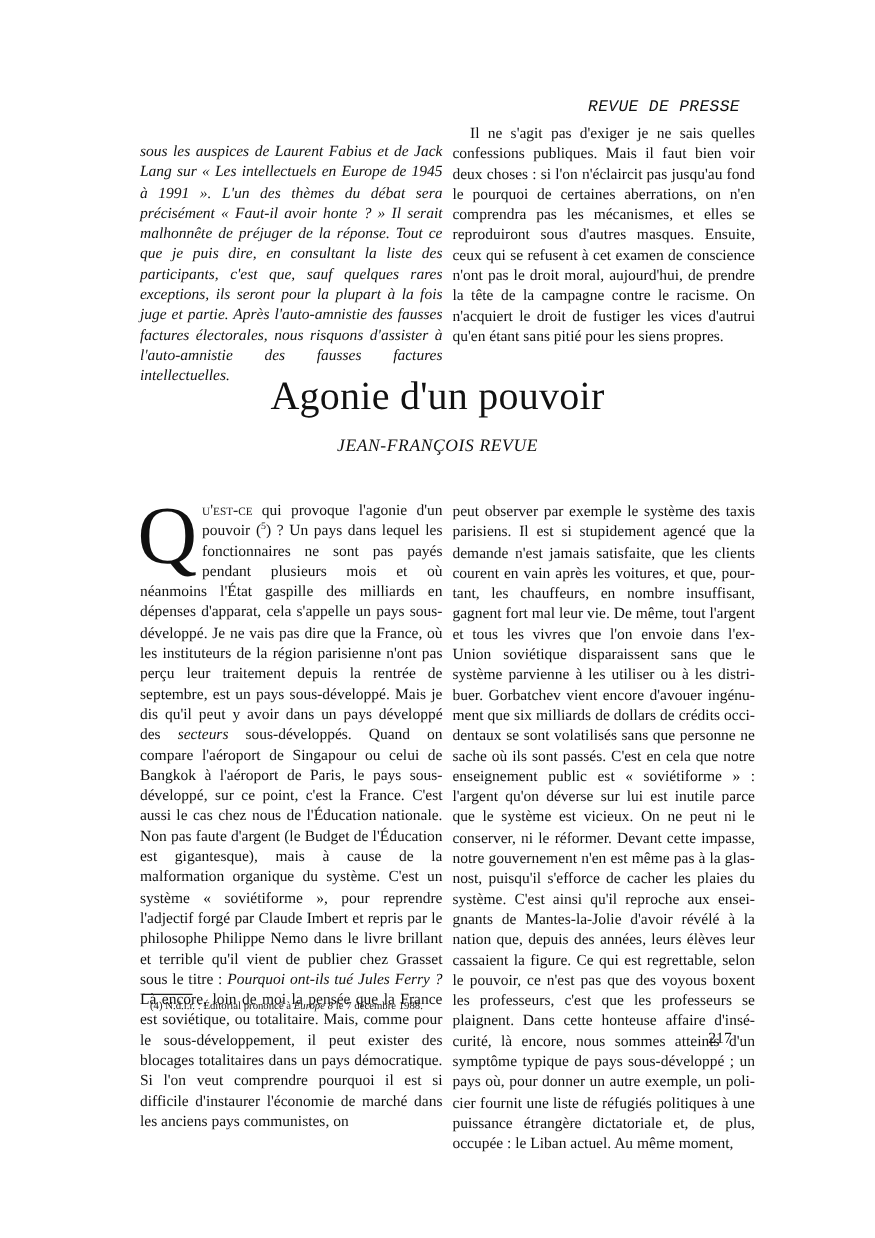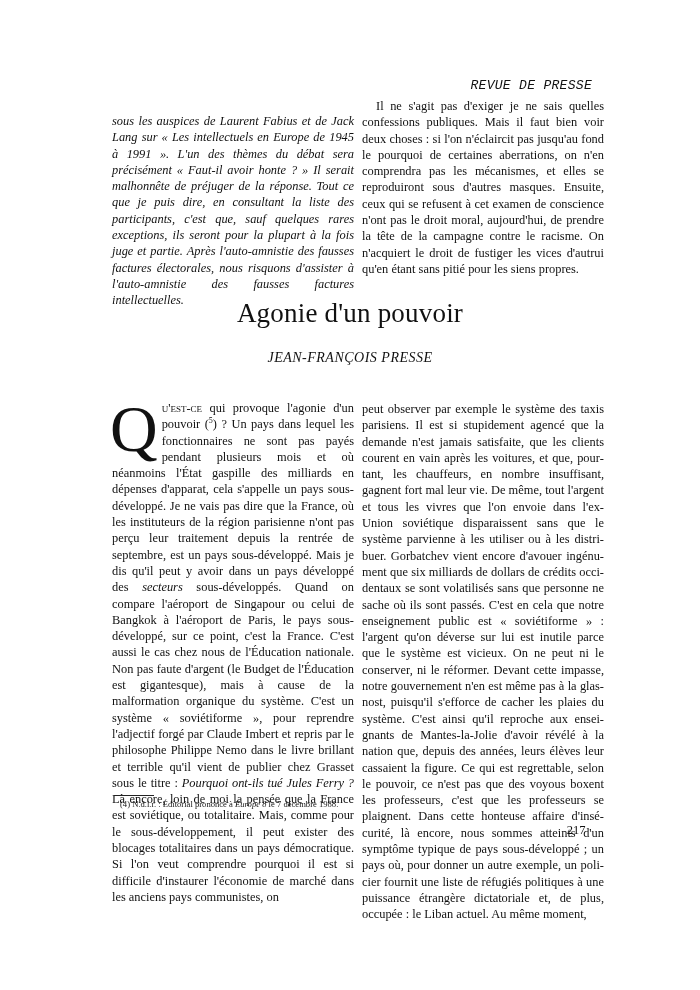--- a/index.html
+++ b/index.html
@@ -16,21 +16,21 @@
       position: absolute; width: 242px;
       font-size: 12.4px; line-height: 16.3px; text-align: justify;
       hyphens: manual;
     }
     .col p { margin: 0; }
     .col p.indent { text-indent: 14px; }
     #top-left { left: 112px; top: 113px; font-style: italic; }
     #top-right { left: 362px; top: 98px; }
     .title {
       position: absolute; left: 0; width: 700px; top: 298px;
-      text-align: center; font-size: 27px; letter-spacing: 0.2px;
+      text-align: center; font-size: 32px; letter-spacing: 0.2px;
     }
     .author {
       position: absolute; left: 0; width: 700px; top: 350px;
       text-align: center; font-style: italic; font-size: 14px; letter-spacing: 0.5px;
     }
     #body-left { left: 112px; top: 400px; }
     #body-right { left: 362px; top: 401px; }
     .dropcap {
       float: left; font-size: 66px; line-height: 50px; margin: 2px 4px 0 -2px;
       padding-top: 2px;
@@ -56,21 +56,21 @@
 
 <div class="col" id="top-left">
   <p>sous les auspices de Laurent Fabius et de Jack Lang sur « Les intellectuels en Europe de 1945 à 1991 ». L'un des thèmes du débat sera précisé­ment « Faut-il avoir honte ? » Il serait malhon­nête de préjuger de la réponse. Tout ce que je puis dire, en consultant la liste des participants, c'est que, sauf quelques rares exceptions, ils seront pour la plupart à la fois juge et partie. Après l'auto-amnistie des fausses factures élec­torales, nous risquons d'assister à l'auto-amnis­tie des fausses factures intellectuelles.</p>
 </div>
 
 <div class="col" id="top-right">
   <p class="indent">Il ne s'agit pas d'exiger je ne sais quelles confessions publiques. Mais il faut bien voir deux choses : si l'on n'éclaircit pas jusqu'au fond le pourquoi de certaines aberrations, on n'en comprendra pas les mécanismes, et elles se reproduiront sous d'autres masques. Ensuite, ceux qui se refusent à cet examen de conscience n'ont pas le droit moral, aujourd'hui, de prendre la tête de la campagne contre le racisme. On n'acquiert le droit de fustiger les vices d'autrui qu'en étant sans pitié pour les siens propres.</p>
 </div>
 
 <div class="title">Agonie d'un pouvoir</div>
-<div class="author">JEAN-FRANÇOIS PRESSE</div>
+<div class="author">JEAN-FRANÇOIS REVUE</div>
 
 <div class="col" id="body-left">
   <p>
     <span class="dropcap">Q</span><span class="smallcaps">u'est-ce</span><span> qui provoque l'agonie d'un pou­voir (</span><sup>5</sup><span>) ? Un pays dans lequel les fonc­tionnaires ne sont pas payés pendant plusieurs mois et où néanmoins l'État gaspille des milliards en dépenses d'apparat, cela s'appelle un pays sous-développé. Je ne vais pas dire que la France, où les instituteurs de la région parisienne n'ont pas perçu leur traite­ment depuis la rentrée de septembre, est un pays sous-développé. Mais je dis qu'il peut y avoir dans un pays développé des </span><em>secteurs</em><span> sous-développés. Quand on compare l'aéroport de Singapour ou celui de Bangkok à l'aéroport de Paris, le pays sous-développé, sur ce point, c'est la France. C'est aussi le cas chez nous de l'Édu­cation nationale. Non pas faute d'argent (le Budget de l'Éducation est gigantesque), mais à cause de la malformation organique du système. C'est un système « soviétiforme », pour reprendre l'adjectif forgé par Claude Imbert et repris par le philosophe Philippe Nemo dans le livre brillant et terrible qu'il vient de publier chez Grasset sous le titre : </span><em>Pourquoi ont-ils tué Jules Ferry ?</em><span> Là encore, loin de moi la pensée que la France est soviétique, ou totalitaire. Mais, comme pour le sous-développement, il peut exister des blocages totalitaires dans un pays démocratique. Si l'on veut comprendre pour­quoi il est si difficile d'instaurer l'économie de marché dans les anciens pays communistes, on</span>
   </p>
 </div>
 
 <div class="col" id="body-right">
   <p>peut observer par exemple le système des taxis parisiens. Il est si stupidement agencé que la demande n'est jamais satisfaite, que les clients courent en vain après les voitures, et que, pour­tant, les chauffeurs, en nombre insuffisant, gagnent fort mal leur vie. De même, tout l'argent et tous les vivres que l'on envoie dans l'ex-Union soviétique disparaissent sans que le système parvienne à les utiliser ou à les distri­buer. Gorbatchev vient encore d'avouer ingénu­ment que six milliards de dollars de crédits occi­dentaux se sont volatilisés sans que personne ne sache où ils sont passés. C'est en cela que notre enseignement public est « soviétiforme » : l'argent qu'on déverse sur lui est inutile parce que le système est vicieux. On ne peut ni le conserver, ni le réformer. Devant cette impasse, notre gouvernement n'en est même pas à la glas­nost, puisqu'il s'efforce de cacher les plaies du système. C'est ainsi qu'il reproche aux ensei­gnants de Mantes-la-Jolie d'avoir révélé à la nation que, depuis des années, leurs élèves leur cassaient la figure. Ce qui est regrettable, selon le pouvoir, ce n'est pas que des voyous boxent les professeurs, c'est que les professeurs se plaignent. Dans cette honteuse affaire d'insé­curité, là encore, nous sommes atteints d'un symptôme typique de pays sous-développé ; un pays où, pour donner un autre exemple, un poli­cier fournit une liste de réfugiés politiques à une puissance étrangère dictatoriale et, de plus, occupée : le Liban actuel. Au même moment,</p>
 </div>

